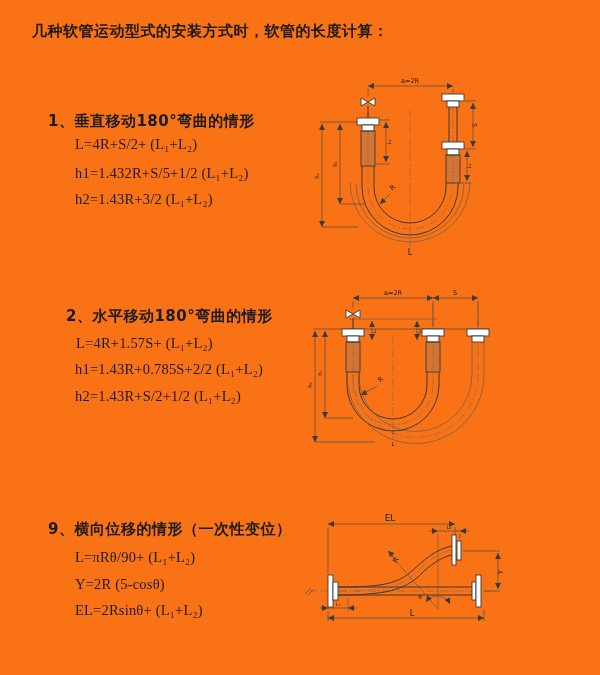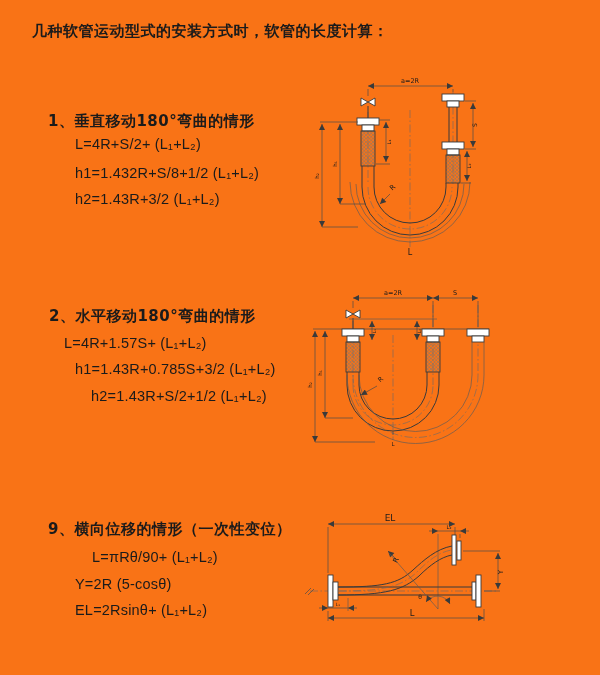--- a/index.html
+++ b/index.html
@@ -3,40 +3,40 @@
 <meta charset="utf-8">
 <style>
   html,body{margin:0;padding:0;background:#ffffff;}
   .page{
     position:relative;width:600px;height:675px;background:#f97316;overflow:hidden;
     font-family:"DejaVu Sans","Liberation Sans",sans-serif;color:#1b1b1b;
   }
   .abs{position:absolute;white-space:nowrap;}
   .title{font-size:15px;font-weight:bold;letter-spacing:.5px;}
   .heading{font-size:15px;font-weight:bold;letter-spacing:.5px;}
-  .formula{font-size:14.5px;font-family:Liberation Sans, sans-serif;letter-spacing:.2px;}
+  .formula{font-size:14.5px;font-family:Liberation Serif, serif;letter-spacing:.2px;}
   svg{position:absolute;overflow:visible;}
   svg .o{stroke:#3a3a3a;stroke-width:1;fill:none;}
   svg .d{stroke:#4a4a4a;stroke-width:.7;fill:none;}
   svg .t{stroke:#5a5a5a;stroke-width:.65;fill:none;}
   svg .c{stroke:#6a6a6a;stroke-width:.6;fill:none;stroke-dasharray:8 2.5 1.5 2.5;}
   svg .f{fill:#ffffff;stroke:#3a3a3a;stroke-width:.9;}
   svg text{fill:#1c1c1c;font-family:"DejaVu Sans",sans-serif;}
 </style>
 </head>
 <body>
 
 <div class="page">
 
   <div class="abs title" style="left:32px;top:22px">几种软管运动型式的安装方式时，软管的长度计算：</div>
 
   <div>
     <div class="abs heading" style="left:48px;top:112px">1、垂直移动180°弯曲的情形</div>
     <div class="abs formula" style="left:75px;top:136px">L=4R+S/2+ (L₁+L₂)</div>
-    <div class="abs formula" style="left:75px;top:165px">h1=1.432R+S/8+1/2 (L₁+L₂)</div>
+    <div class="abs formula" style="left:75px;top:165px">h1=1.432R+S/5+1/2 (L₁+L₂)</div>
     <div class="abs formula" style="left:75px;top:191px">h2=1.43R+3/2 (L₁+L₂)</div>
   </div>
 
   <svg style="left:310px;top:72px" width="265" height="190" viewBox="0 0 265 190">
     <defs>
       <marker id="a1" viewBox="0 0 10 10" refX="10" refY="5" markerWidth="8" markerHeight="6" orient="auto-start-reverse" markerUnits="userSpaceOnUse">
         <path d="M0 0 L10 5 L0 10 Z" fill="#3a3a3a"></path>
       </marker>
       <pattern id="hp1" patternUnits="userSpaceOnUse" width="3.5" height="3.5">
         <path d="M0 3.5 L3.5 0 M0 0 L3.5 3.5" stroke="#777" stroke-width=".5"></path>
@@ -117,24 +117,24 @@
 
     <g>
       <text x="84" y="117" font-size="7" text-anchor="middle" transform="rotate(-42 84 117)">R</text>
       <line x1="80" y1="122" x2="70" y2="132" class="d" marker-end="url(#a1)"></line>
     </g>
 
     <text x="100" y="183" font-size="8" text-anchor="middle">L</text>
   </svg>
 
   <div>
-    <div class="abs heading" style="left:49px;top:307px">2、水平移动180°弯曲的情形</div>
-    <div class="abs formula" style="left:64px;top:335px">L=4R+1.57S+ (L₁+L₂)</div>
-    <div class="abs formula" style="left:75px;top:361px">h1=1.43R+0.785S+3/2 (L₁+L₂)</div>
-    <div class="abs formula" style="left:91px;top:388px">h2=1.43R+S/2+1/2 (L₁+L₂)</div>
+    <div class="abs heading" style="left:66px;top:307px">2、水平移动180°弯曲的情形</div>
+    <div class="abs formula" style="left:76px;top:335px">L=4R+1.57S+ (L₁+L₂)</div>
+    <div class="abs formula" style="left:75px;top:361px">h1=1.43R+0.785S+2/2 (L₁+L₂)</div>
+    <div class="abs formula" style="left:75px;top:388px">h2=1.43R+S/2+1/2 (L₁+L₂)</div>
   </div>
 
   <svg style="left:305px;top:285px" width="280" height="165" viewBox="0 0 280 165">
     <defs>
       <marker id="a2" viewBox="0 0 10 10" refX="10" refY="5" markerWidth="8" markerHeight="6" orient="auto-start-reverse" markerUnits="userSpaceOnUse">
         <path d="M0 0 L10 5 L0 10 Z" fill="#3a3a3a"></path>
       </marker>
       <pattern id="hp2" patternUnits="userSpaceOnUse" width="3.5" height="3.5">
         <path d="M0 3.5 L3.5 0 M0 0 L3.5 3.5" stroke="#777" stroke-width=".5"></path>
       </pattern>
@@ -214,21 +214,21 @@
       <text x="77" y="96" font-size="6.5" text-anchor="middle" transform="rotate(-40 77 96)">R</text>
       <line x1="72" y1="101" x2="56" y2="110" class="d" marker-end="url(#a2)"></line>
     </g>
 
     <line x1="88" y1="146" x2="88" y2="150" class="d"></line>
     <text x="88" y="161" font-size="5.5" text-anchor="middle">L</text>
   </svg>
 
   <div>
     <div class="abs heading" style="left:48px;top:520px">9、横向位移的情形（一次性变位）</div>
-    <div class="abs formula" style="left:92px;top:549px">L=πRθ/90+ (L₁+L₂)</div>
+    <div class="abs formula" style="left:75px;top:549px">L=πRθ/90+ (L₁+L₂)</div>
     <div class="abs formula" style="left:75px;top:576px">Y=2R (5-cosθ)</div>
     <div class="abs formula" style="left:75px;top:602px">EL=2Rsinθ+ (L₁+L₂)</div>
   </div>
 
   <svg style="left:300px;top:505px" width="290" height="150" viewBox="0 0 290 150">
     <defs>
       <marker id="a3" viewBox="0 0 10 10" refX="10" refY="5" markerWidth="8" markerHeight="6" orient="auto-start-reverse" markerUnits="userSpaceOnUse">
         <path d="M0 0 L10 5 L0 10 Z" fill="#3a3a3a"></path>
       </marker>
     </defs>

